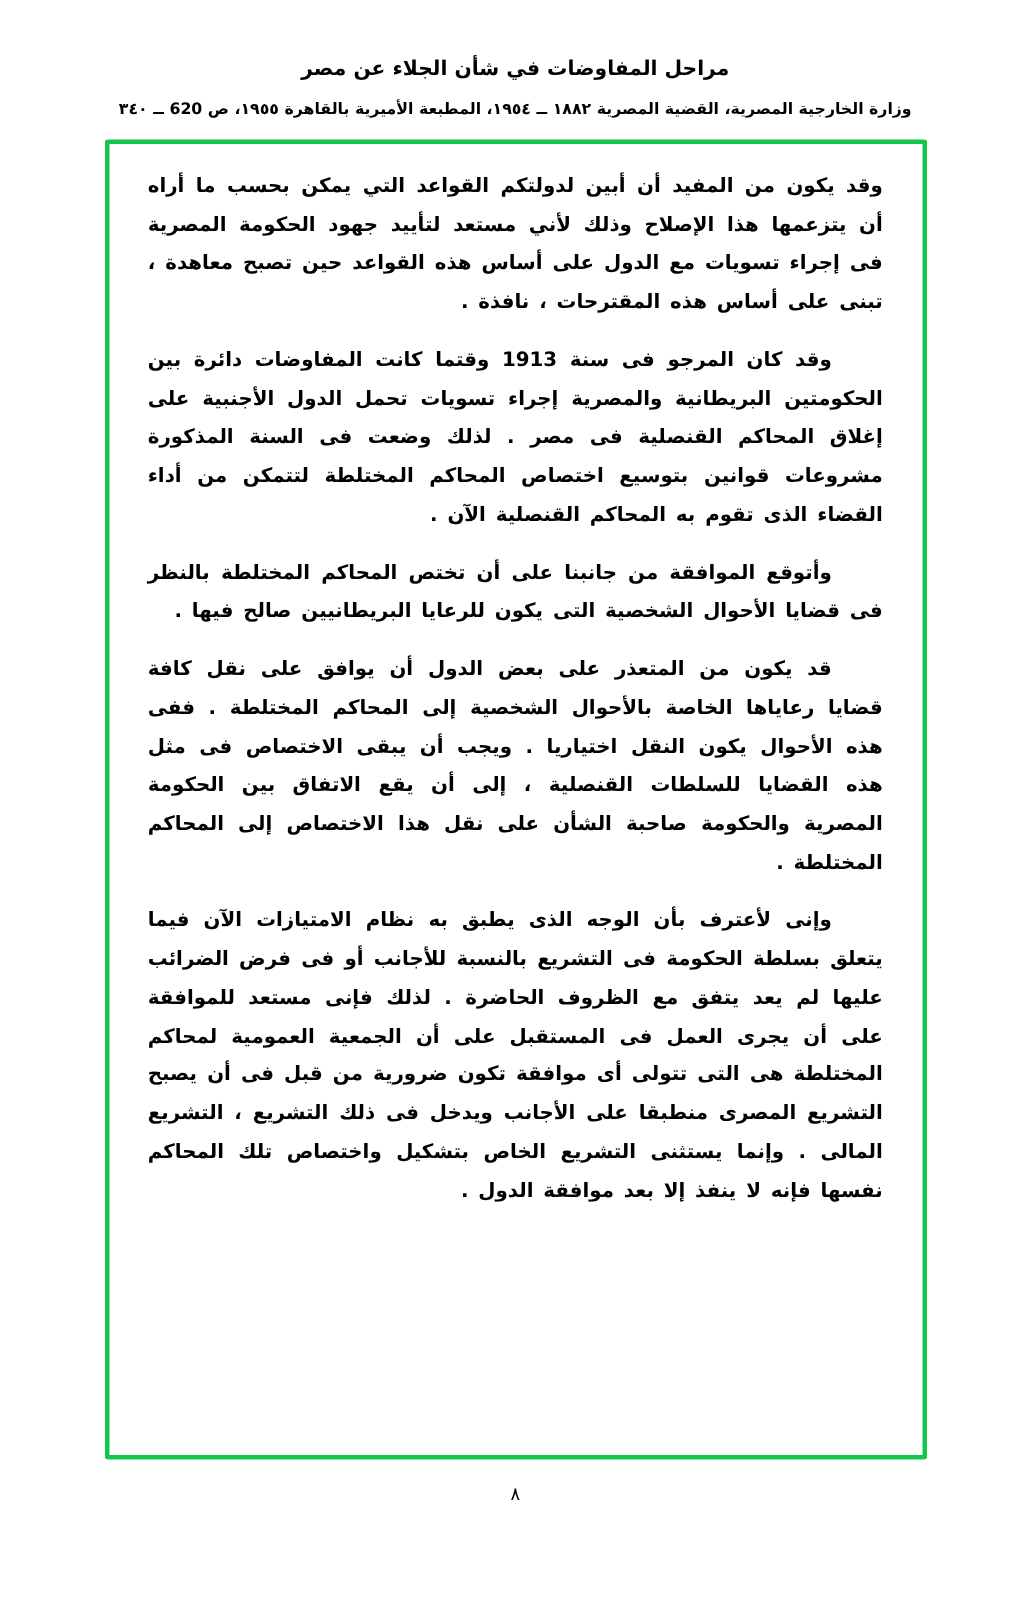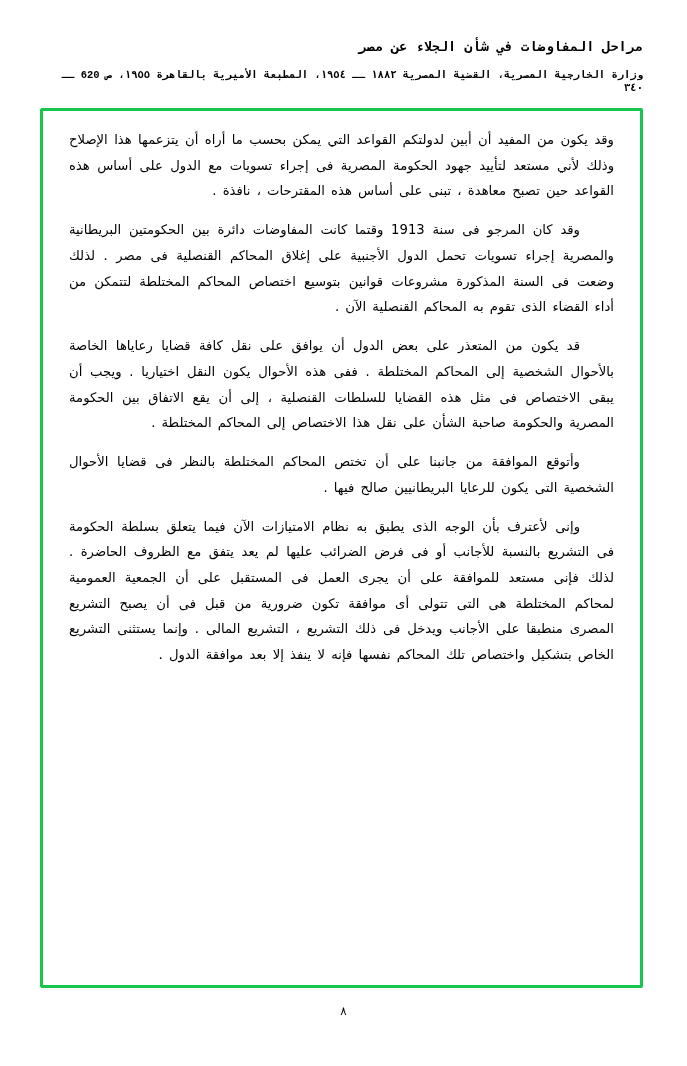--- a/index.html
+++ b/index.html
@@ -16,21 +16,21 @@
     overflow: hidden;
   }
   .page {
     width: 687px;
     height: 1066px;
     box-sizing: border-box;
     padding: 38px 44px 10px 44px;
     position: relative;
   }
   .header {
-    font-family: Liberation Mono, monospace;
+    text-align: center;
   }
   .doc-title {
     font-size: 13.5px;
     font-weight: bold;
     letter-spacing: 0px;
     margin-bottom: 13px;
     direction: rtl;
   }
   .doc-subtitle {
     font-size: 14px;
@@ -41,24 +41,25 @@
   .doc-source {
     font-size: 10.5px;
     font-weight: bold;
     margin-bottom: 14px;
     direction: rtl;
   }
   .frame {
     border: 3px solid #16c64c;
     border-radius: 2px;
     box-sizing: border-box;
-    width: 603px;
+    width: 548px;
     margin: 0 auto;
     padding: 16px 26px 18px 26px;
     min-height: 880px;
+    font-weight: bold;
   }
   .para {
     direction: rtl;
     text-align: justify;
     text-align-last: right;
     font-size: 13.2px;
     line-height: 1.95;
     margin: 0 0 13px 0;
     font-family: "DejaVu Sans", sans-serif;
     word-spacing: 2px;
@@ -82,20 +83,20 @@
 <div class="page">
 
   <div class="header">
     <div class="doc-title">مراحل المفاوضات في شأن الجلاء عن مصر</div>
     <div class="doc-source">وزارة الخارجية المصرية، القضية المصرية ١٨٨٢ ــ ١٩٥٤، المطبعة الأميرية بالقاهرة ١٩٥٥، ص 620 ــ ٣٤٠</div>
   </div>
 
   <div class="frame">
     <p class="para">وقد يكون من المفيد أن أبين لدولتكم القواعد التي يمكن بحسب ما أراه أن يتزعمها هذا الإصلاح وذلك لأني مستعد لتأييد جهود الحكومة المصرية فى إجراء تسويات مع الدول على أساس هذه القواعد حين تصبح معاهدة ، تبنى على أساس هذه المقترحات ، نافذة .</p>
     <p class="para indent">وقد كان المرجو فى سنة 1913 وقتما كانت المفاوضات دائرة بين الحكومتين البريطانية والمصرية إجراء تسويات تحمل الدول الأجنبية على إغلاق المحاكم القنصلية فى مصر . لذلك وضعت فى السنة المذكورة مشروعات قوانين بتوسيع اختصاص المحاكم المختلطة لتتمكن من أداء القضاء الذى تقوم به المحاكم القنصلية الآن .</p>
+    <p class="para indent">وأتوقع الموافقة من جانبنا على أن تختص المحاكم المختلطة بالنظر فى قضايا الأحوال الشخصية التى يكون للرعايا البريطانيين صالح فيها .</p>
     <p class="para indent">قد يكون من المتعذر على بعض الدول أن يوافق على نقل كافة قضايا رعاياها الخاصة بالأحوال الشخصية إلى المحاكم المختلطة . ففى هذه الأحوال يكون النقل اختياريا . ويجب أن يبقى الاختصاص فى مثل هذه القضايا للسلطات القنصلية ، إلى أن يقع الاتفاق بين الحكومة المصرية والحكومة صاحبة الشأن على نقل هذا الاختصاص إلى المحاكم المختلطة .</p>
-    <p class="para indent">وأتوقع الموافقة من جانبنا على أن تختص المحاكم المختلطة بالنظر فى قضايا الأحوال الشخصية التى يكون للرعايا البريطانيين صالح فيها .</p>
     <p class="para indent">وإنى لأعترف بأن الوجه الذى يطبق به نظام الامتيازات الآن فيما يتعلق بسلطة الحكومة فى التشريع بالنسبة للأجانب أو فى فرض الضرائب عليها لم يعد يتفق مع الظروف الحاضرة . لذلك فإنى مستعد للموافقة على أن يجرى العمل فى المستقبل على أن الجمعية العمومية لمحاكم المختلطة هى التى تتولى أى موافقة تكون ضرورية من قبل فى أن يصبح التشريع المصرى منطبقا على الأجانب ويدخل فى ذلك التشريع ، التشريع المالى . وإنما يستثنى التشريع الخاص بتشكيل واختصاص تلك المحاكم نفسها فإنه لا ينفذ إلا بعد موافقة الدول .</p>
   </div>
 
   <div class="page-number">٨</div>
 
 </div>
 
 </body></html>

